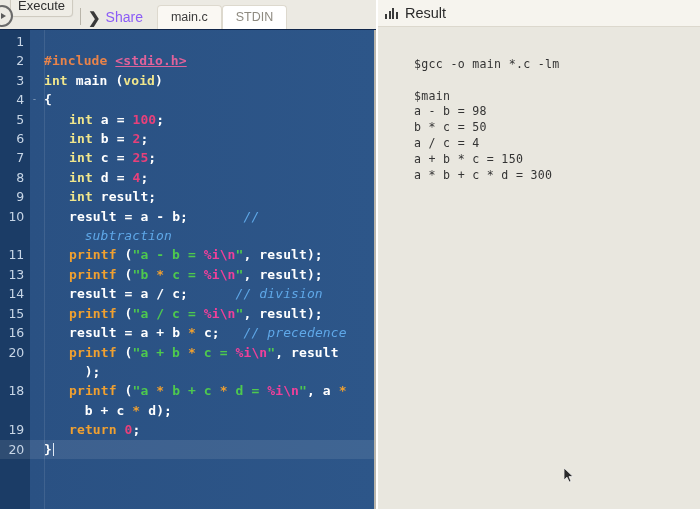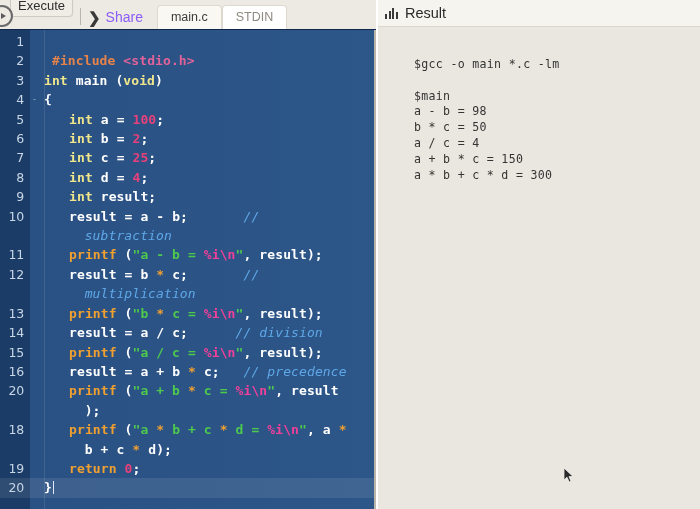--- a/index.html
+++ b/index.html
@@ -117,22 +117,22 @@
     padding-left:5px;
     color:#ffffff;
     white-space:pre-wrap;
     word-break:break-word;
     font-weight:bold;
     letter-spacing:.1px;
   }
   .ind{display:inline-block;width:3.2ch;}
   .ind2{display:inline-block;width:5.2ch;}
   .cm{color:#5fa8e8;font-style:italic;font-weight:normal;}
-  .pp{color:#e8834a;margin-left:8px;}
-  .hdr{color:#e0629a;}
+  .pp{color:#e8834a;}
+  .hdr{color:#e0629a;text-decoration:underline;}
   .ty{color:#f0e68c;}
   .num{color:#e8407a;}
   .fn{color:#f0a030;}
   .str{color:#4ec94e;}
   .esc{color:#f0409a;}
   .op{color:#ffffff;}
   .id{color:#ffffff;}
   .caret{
     display:inline-block;width:1px;height:13px;
     background:#dfe9f5;vertical-align:-2px;margin-left:1px;
@@ -274,25 +274,20 @@
           <div class="fold"></div>
           <div class="code"><span class="ind"></span><span class="id">result</span> <span class="op">=</span> <span class="id">a</span> <span class="op">-</span> <span class="id">b</span><span class="op">;</span>       <span class="cm">//<br><span class="ind2"></span>subtraction</span></div>
         </div>
 
         <div class="row">
           <div class="ln">11</div>
           <div class="fold"></div>
           <div class="code"><span class="ind"></span><span class="fn">printf</span> <span class="op">(</span><span class="str">"</span><span class="str">a - b = </span><span class="esc">%i\n</span><span class="str">"</span><span class="op">,</span> <span class="id">result</span><span class="op">);</span></div>
         </div>
 
-        <div class="row">
-          <div class="ln">12</div>
-          <div class="fold"></div>
-          <div class="code"><span class="ind"></span><span class="id">result</span> <span class="op">=</span> <span class="id">b</span> <span class="fn">*</span> <span class="id">c</span><span class="op">;</span>       <span class="cm">//<br><span class="ind2"></span>multiplication</span></div>
-        </div>
 
         <div class="row">
           <div class="ln">13</div>
           <div class="fold"></div>
           <div class="code"><span class="ind"></span><span class="fn">printf</span> <span class="op">(</span><span class="str">"</span><span class="str">b </span><span class="fn">*</span><span class="str"> c = </span><span class="esc">%i\n</span><span class="str">"</span><span class="op">,</span> <span class="id">result</span><span class="op">);</span></div>
         </div>
 
         <div class="row">
           <div class="ln">14</div>
           <div class="fold"></div>

